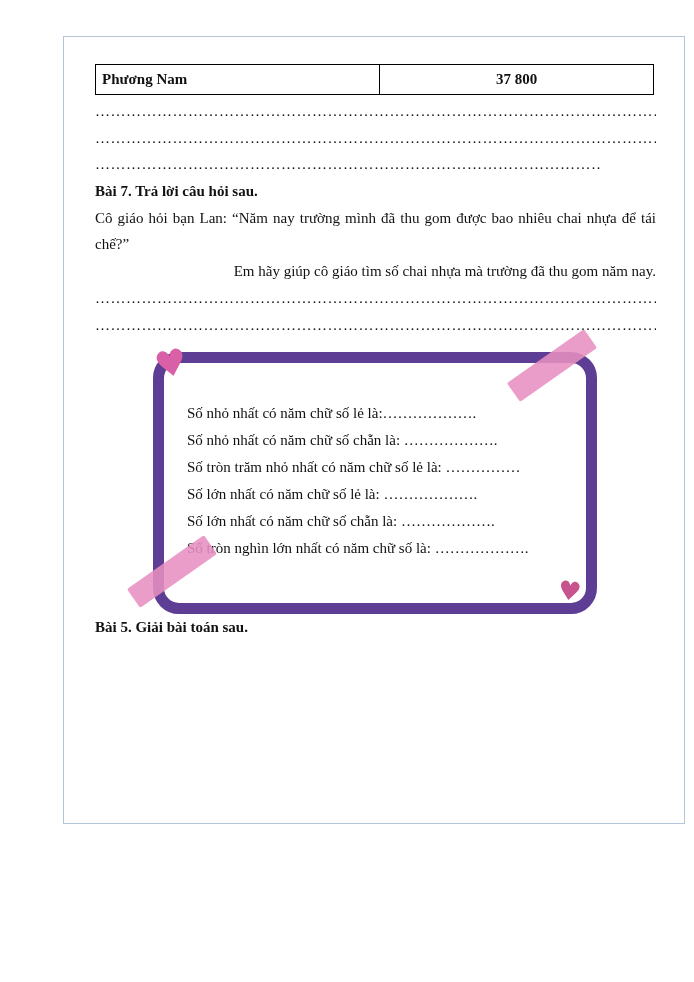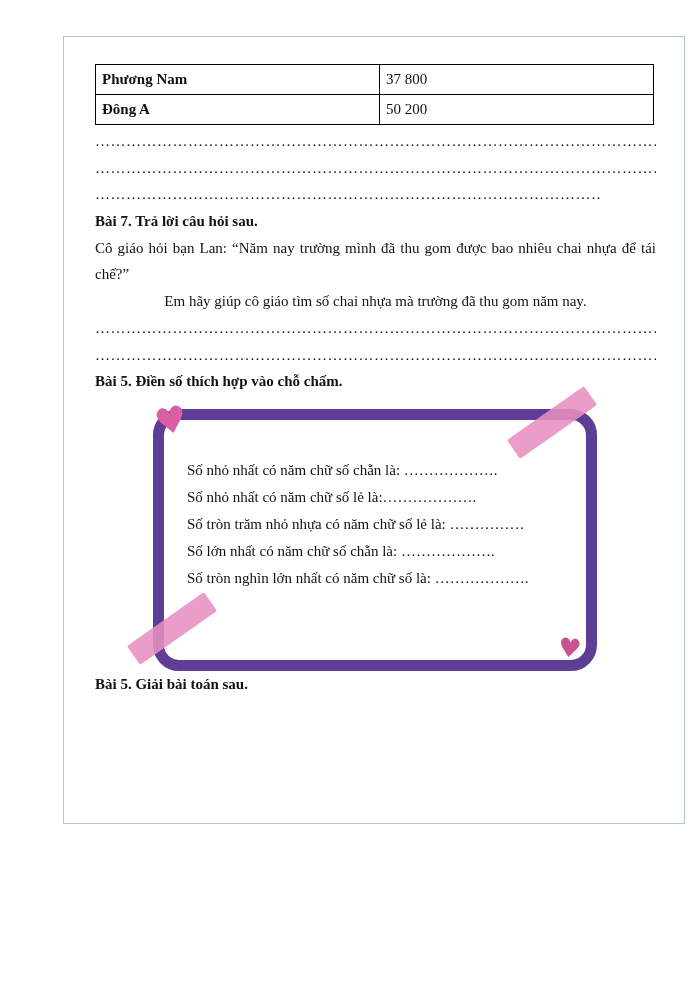--- a/index.html
+++ b/index.html
@@ -23,23 +23,23 @@
     font-size: 15px; line-height: 26.7px;
   }
   table.bookstore-table {
     border-collapse: collapse; width: 559px; margin: 0 0 3px 0;
   }
   table.bookstore-table td {
     border: 1px solid #000; padding: 3px 6px; height: 30px; vertical-align: middle;
     line-height: 19px;
   }
   td.col-name { width: 284px; font-weight: bold; }
-  td.col-val  { font-weight: normal; }
+  td.col-val  { font-weight: bold; text-align: center; }
   p.para { margin: 0; text-align: justify; }
-  p.para.noj { text-align: center; }
+  p.para.noj { text-align: right; }
   .dots {
     white-space: nowrap; overflow: hidden; height: 26.7px;
     letter-spacing: 0.5px; color: #111;
   }
   .dots.short { width: 505px; }
   h3.heading {
     margin: 0; font-size: 15px; font-weight: bold; line-height: 26.7px;
   }
   
   .note-card {
@@ -84,46 +84,42 @@
   <div class="page-border"></div>
 
   <div class="content">
 
     <table class="bookstore-table">
       <tbody>
         <tr>
           <td class="col-name">Phương Nam</td>
           <td class="col-val">37 800</td>
         </tr>
-        <tr>
-          <td class="col-name">Đông A</td>
-          <td class="col-val">50 200</td>
-        </tr>
       </tbody>
     </table>
 
     <div class="dots">…………………………………………………………………………………………………………………………………………………………</div>
     <div class="dots">…………………………………………………………………………………………………………………………………………………………</div>
 
     <div class="dots short">…………………………………………………………………………………………………………………………………………………………</div>
 
     <h3 class="heading">Bài 7. Trả lời câu hỏi sau.</h3>
     <p class="para">Cô giáo hỏi bạn Lan: “Năm nay trường mình đã thu gom được bao nhiêu chai nhựa để tái chế?”</p>
     <p class="para noj">Em hãy giúp cô giáo tìm số chai nhựa mà trường đã thu gom năm nay.</p>
     <div class="dots">…………………………………………………………………………………………………………………………………………………………</div>
     <div class="dots">…………………………………………………………………………………………………………………………………………………………</div>
 
-    <h3 class="heading">Bài 5. Điền số thích hợp vào chỗ chấm.</h3>
 
     <div class="note-card">
       <div class="card-frame"></div>
       <div class="card-lines">
+        <div class="card-line">Số nhỏ nhất có năm chữ số lẻ là:……………….</div>
         <div class="card-line">Số nhỏ nhất có năm chữ số chẵn là: ……………….</div>
-        <div class="card-line">Số nhỏ nhất có năm chữ số lẻ là:……………….</div>
-        <div class="card-line">Số tròn trăm nhỏ nhựa có năm chữ số lẻ là: ……………</div>
+        <div class="card-line">Số tròn trăm nhỏ nhất có năm chữ số lẻ là: ……………</div>
+        <div class="card-line">Số lớn nhất có năm chữ số lẻ là: ……………….</div>
         <div class="card-line">Số lớn nhất có năm chữ số chẵn là: ……………….</div>
         <div class="card-line">Số tròn nghìn lớn nhất có năm chữ số là: ……………….</div>
       </div>
       <div class="tape tape-tr"></div>
       <div class="tape tape-bl"></div>
       <span class="heart heart-tl">♥</span>
       <span class="heart heart-br">♥</span>
     </div>
 
     <h3 class="heading after-card">Bài 5. Giải bài toán sau.</h3>

